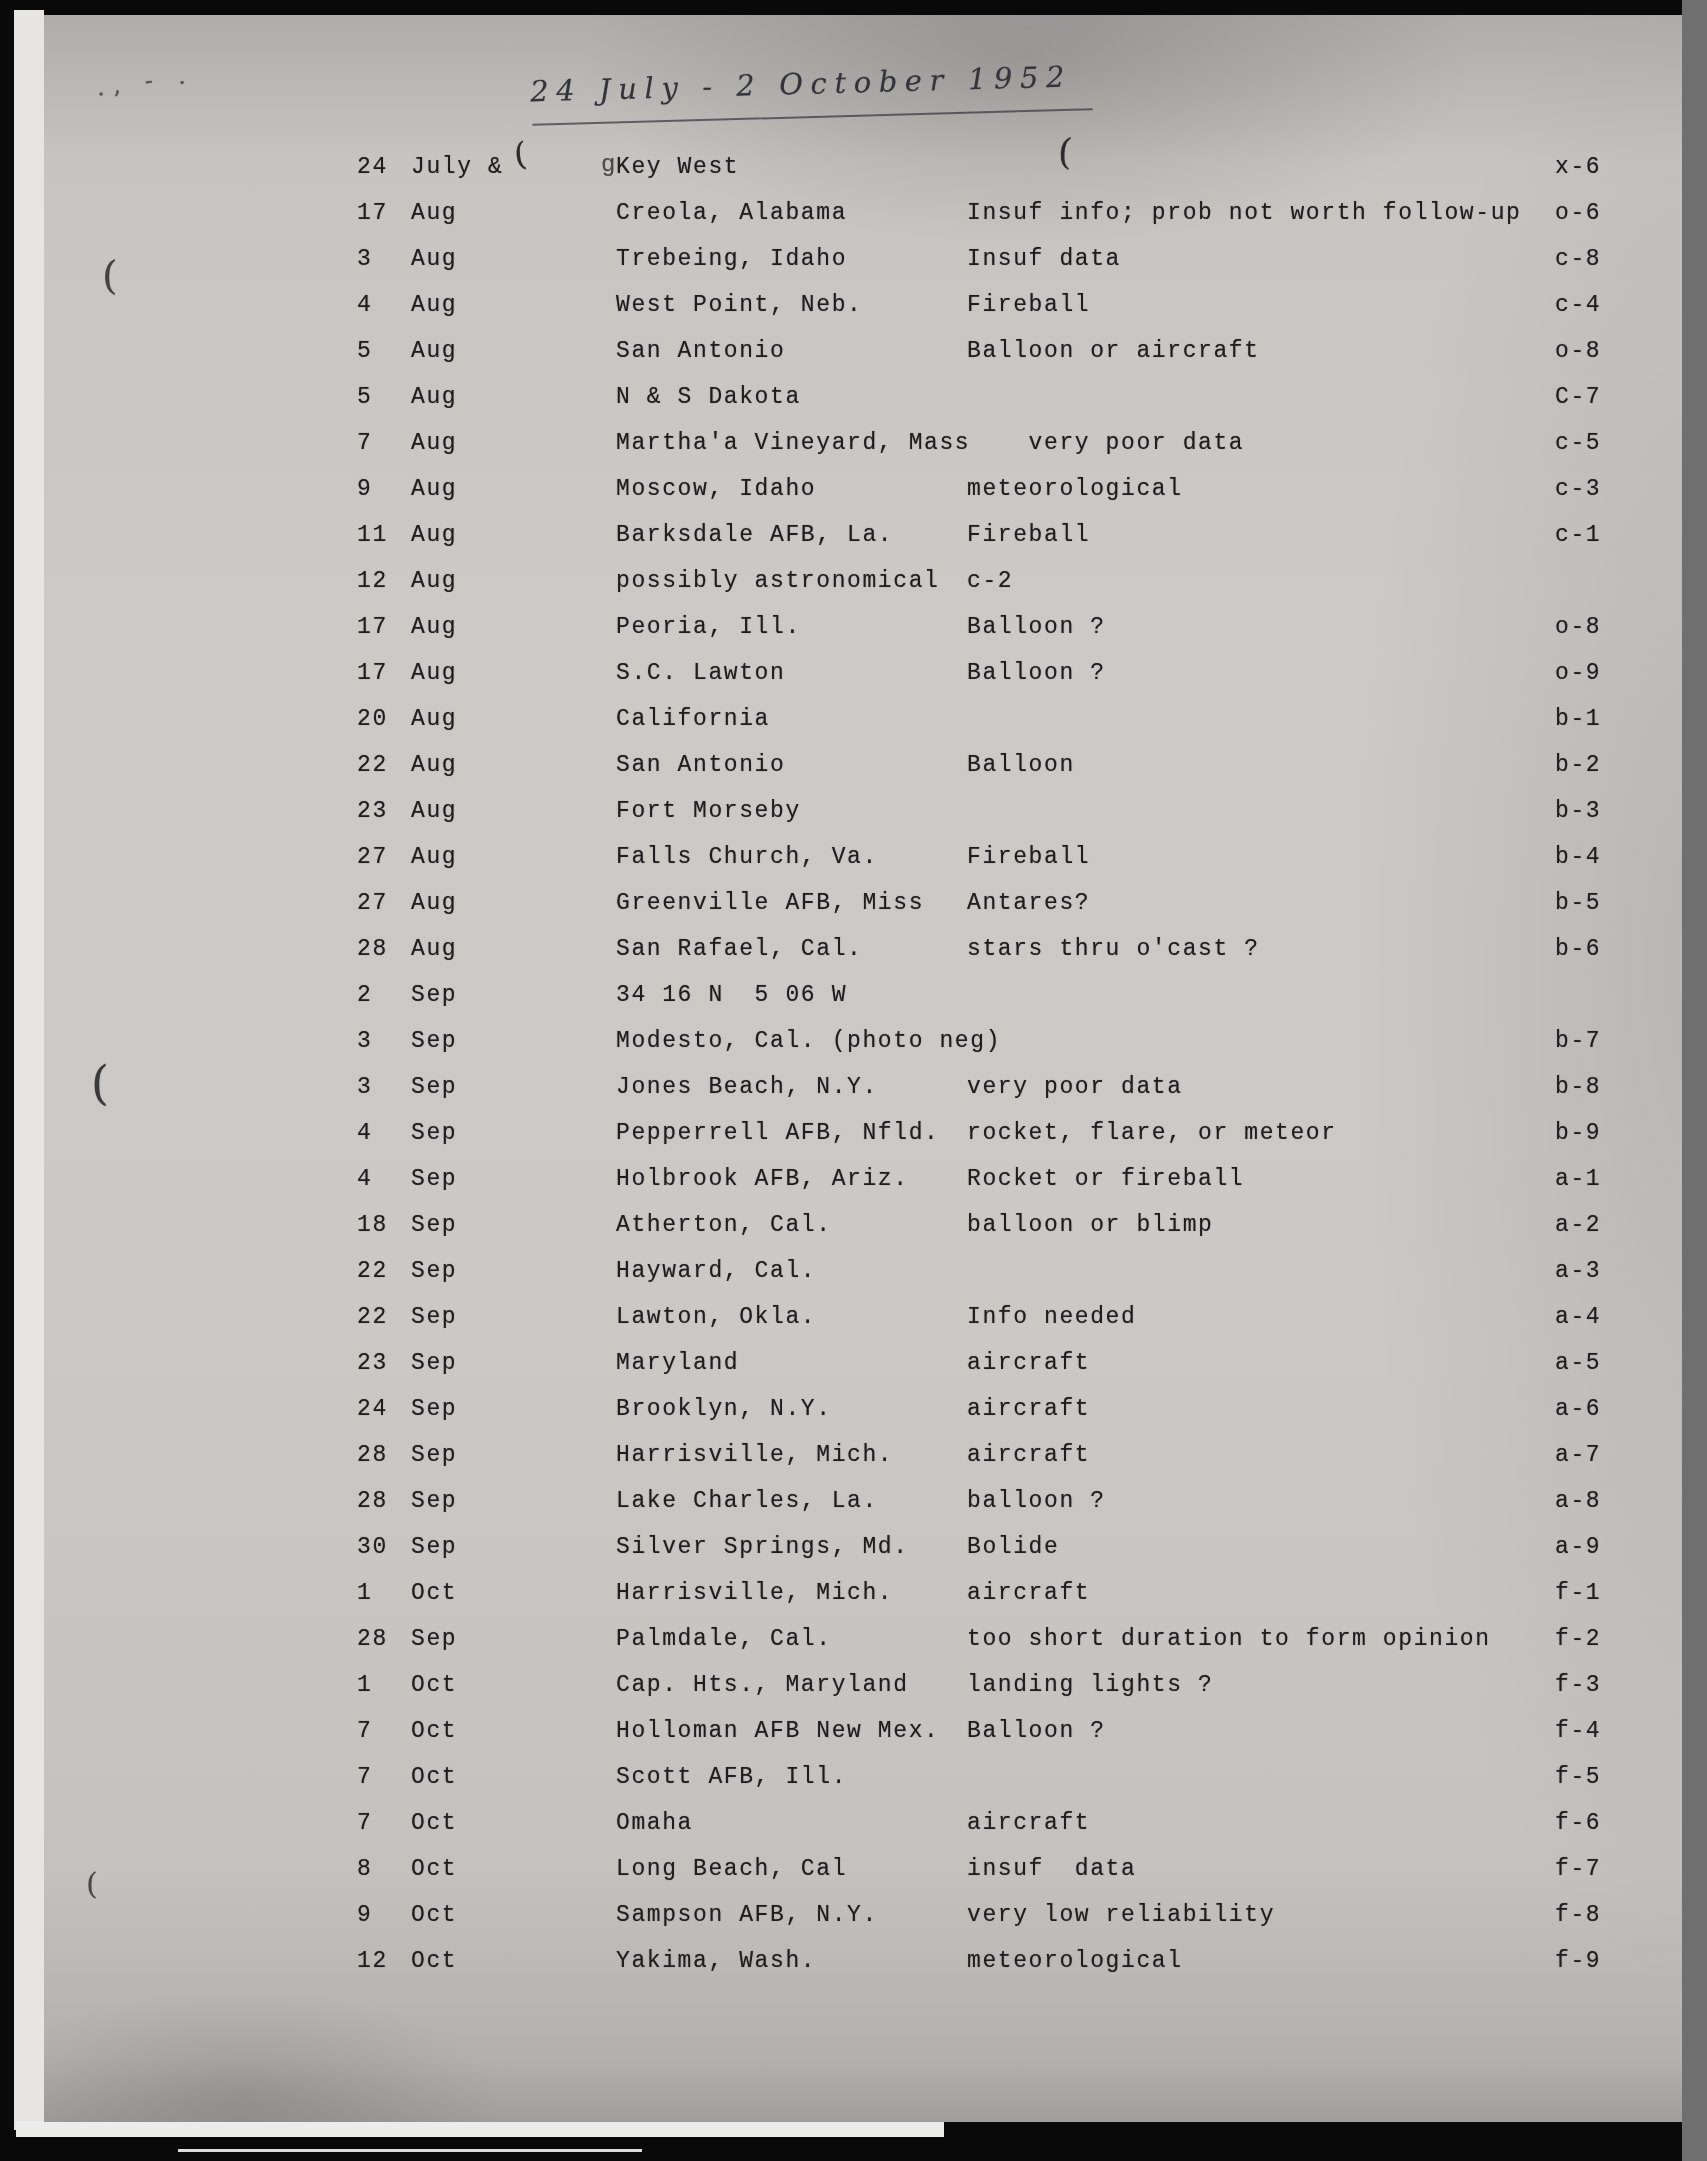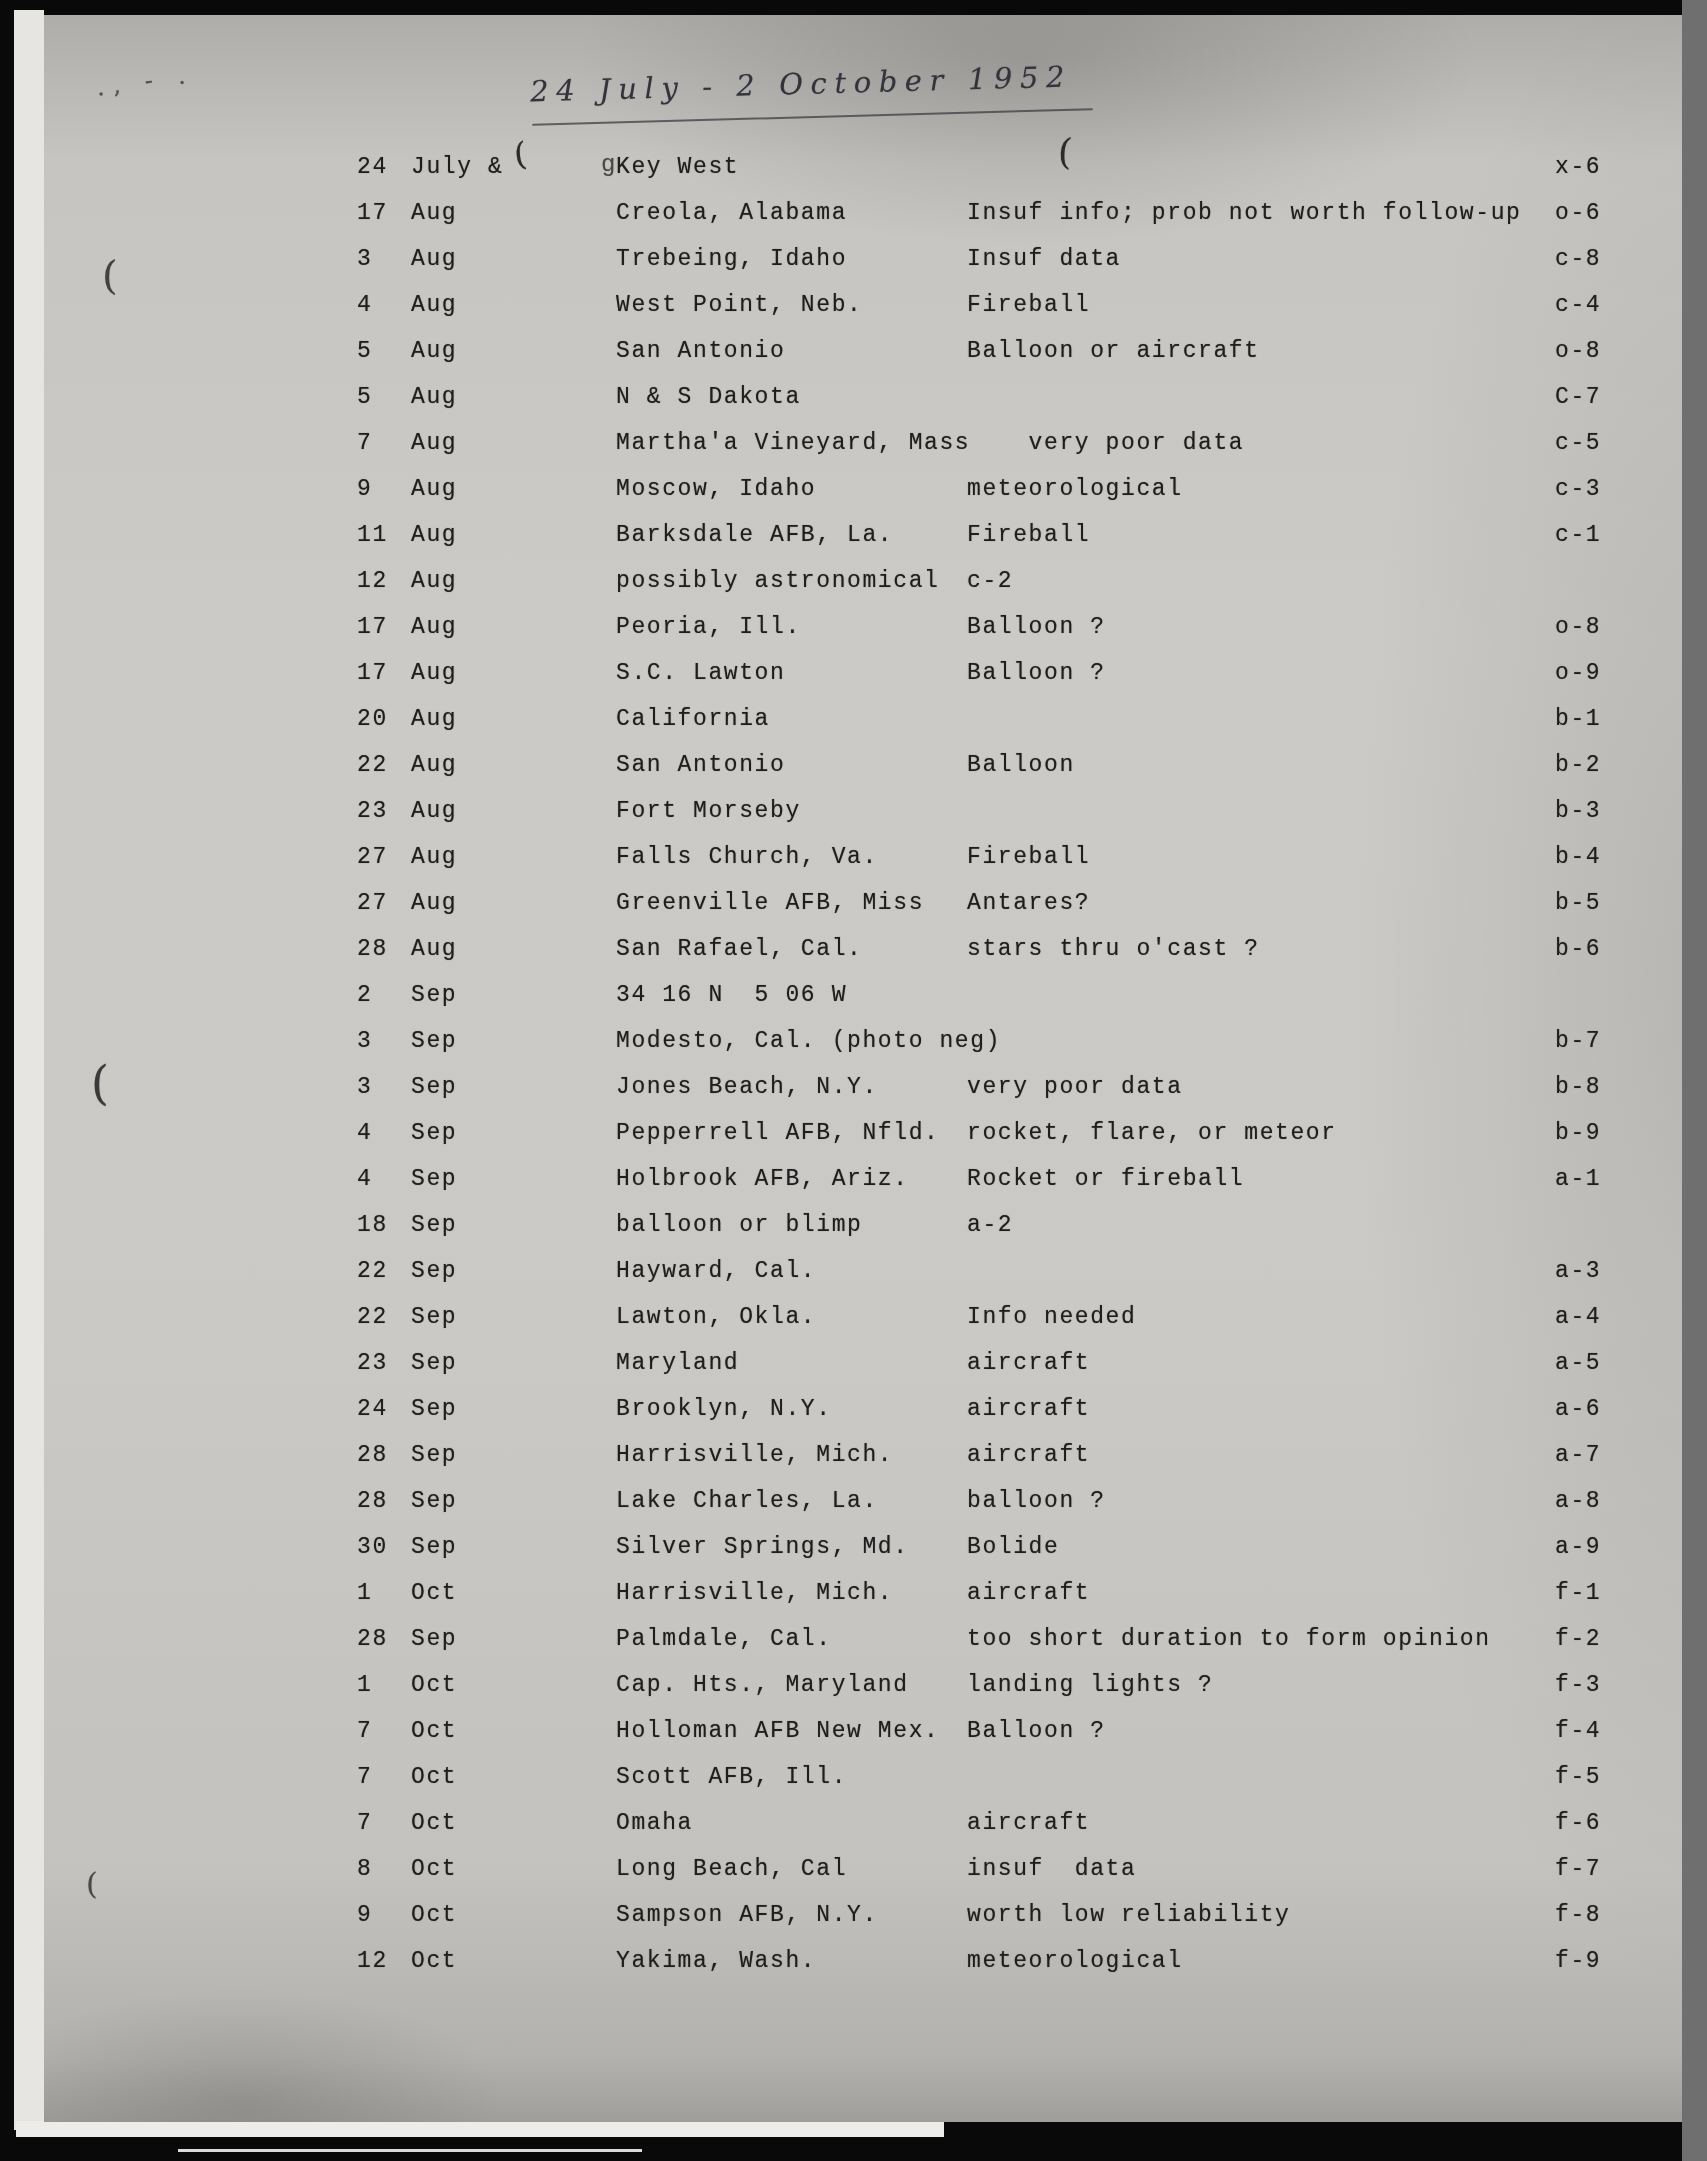--- a/index.html
+++ b/index.html
@@ -89,36 +89,36 @@
       <div class="row"><span class="cell-day">22</span><span class="cell-month">Aug</span><span class="cell-loc">San Antonio</span><span class="cell-note">Balloon</span><span class="cell-code">b-2</span></div>
       <div class="row"><span class="cell-day">23</span><span class="cell-month">Aug</span><span class="cell-loc">Fort Morseby</span><span class="cell-note"></span><span class="cell-code">b-3</span></div>
       <div class="row"><span class="cell-day">27</span><span class="cell-month">Aug</span><span class="cell-loc">Falls Church, Va.</span><span class="cell-note">Fireball</span><span class="cell-code">b-4</span></div>
       <div class="row"><span class="cell-day">27</span><span class="cell-month">Aug</span><span class="cell-loc">Greenville AFB, Miss</span><span class="cell-note">Antares?</span><span class="cell-code">b-5</span></div>
       <div class="row"><span class="cell-day">28</span><span class="cell-month">Aug</span><span class="cell-loc">San Rafael, Cal.</span><span class="cell-note">stars thru o'cast ?</span><span class="cell-code">b-6</span></div>
       <div class="row"><span class="cell-day">2</span><span class="cell-month">Sep</span><span class="cell-loc">34 16 N  5 06 W</span><span class="cell-note"></span><span class="cell-code"></span></div>
       <div class="row"><span class="cell-day">3</span><span class="cell-month">Sep</span><span class="cell-loc">Modesto, Cal. (photo neg)</span><span class="cell-note"></span><span class="cell-code">b-7</span></div>
       <div class="row"><span class="cell-day">3</span><span class="cell-month">Sep</span><span class="cell-loc">Jones Beach, N.Y.</span><span class="cell-note">very poor data</span><span class="cell-code">b-8</span></div>
       <div class="row"><span class="cell-day">4</span><span class="cell-month">Sep</span><span class="cell-loc">Pepperrell AFB, Nfld.</span><span class="cell-note">rocket, flare, or meteor</span><span class="cell-code">b-9</span></div>
       <div class="row"><span class="cell-day">4</span><span class="cell-month">Sep</span><span class="cell-loc">Holbrook AFB, Ariz.</span><span class="cell-note">Rocket or fireball</span><span class="cell-code">a-1</span></div>
-      <div class="row"><span class="cell-day">18</span><span class="cell-month">Sep</span><span class="cell-note">balloon or blimp</span><span class="cell-code">a-2</span></div>
+      <div class="row"><span class="cell-day">18</span><span class="cell-month">Sep</span><span class="cell-loc">Atherton, Cal.</span><span class="cell-note">balloon or blimp</span><span class="cell-code">a-2</span></div>
       <div class="row"><span class="cell-day">22</span><span class="cell-month">Sep</span><span class="cell-loc">Hayward, Cal.</span><span class="cell-note"></span><span class="cell-code">a-3</span></div>
       <div class="row"><span class="cell-day">22</span><span class="cell-month">Sep</span><span class="cell-loc">Lawton, Okla.</span><span class="cell-note">Info needed</span><span class="cell-code">a-4</span></div>
       <div class="row"><span class="cell-day">23</span><span class="cell-month">Sep</span><span class="cell-loc">Maryland</span><span class="cell-note">aircraft</span><span class="cell-code">a-5</span></div>
       <div class="row"><span class="cell-day">24</span><span class="cell-month">Sep</span><span class="cell-loc">Brooklyn, N.Y.</span><span class="cell-note">aircraft</span><span class="cell-code">a-6</span></div>
       <div class="row"><span class="cell-day">28</span><span class="cell-month">Sep</span><span class="cell-loc">Harrisville, Mich.</span><span class="cell-note">aircraft</span><span class="cell-code">a-7</span></div>
       <div class="row"><span class="cell-day">28</span><span class="cell-month">Sep</span><span class="cell-loc">Lake Charles, La.</span><span class="cell-note">balloon ?</span><span class="cell-code">a-8</span></div>
       <div class="row"><span class="cell-day">30</span><span class="cell-month">Sep</span><span class="cell-loc">Silver Springs, Md.</span><span class="cell-note">Bolide</span><span class="cell-code">a-9</span></div>
       <div class="row"><span class="cell-day">1</span><span class="cell-month">Oct</span><span class="cell-loc">Harrisville, Mich.</span><span class="cell-note">aircraft</span><span class="cell-code">f-1</span></div>
       <div class="row"><span class="cell-day">28</span><span class="cell-month">Sep</span><span class="cell-loc">Palmdale, Cal.</span><span class="cell-note">too short duration to form opinion</span><span class="cell-code">f-2</span></div>
       <div class="row"><span class="cell-day">1</span><span class="cell-month">Oct</span><span class="cell-loc">Cap. Hts., Maryland</span><span class="cell-note">landing lights ?</span><span class="cell-code">f-3</span></div>
       <div class="row"><span class="cell-day">7</span><span class="cell-month">Oct</span><span class="cell-loc">Holloman AFB New Mex.</span><span class="cell-note">Balloon ?</span><span class="cell-code">f-4</span></div>
       <div class="row"><span class="cell-day">7</span><span class="cell-month">Oct</span><span class="cell-loc">Scott AFB, Ill.</span><span class="cell-note"></span><span class="cell-code">f-5</span></div>
       <div class="row"><span class="cell-day">7</span><span class="cell-month">Oct</span><span class="cell-loc">Omaha</span><span class="cell-note">aircraft</span><span class="cell-code">f-6</span></div>
       <div class="row"><span class="cell-day">8</span><span class="cell-month">Oct</span><span class="cell-loc">Long Beach, Cal</span><span class="cell-note">insuf  data</span><span class="cell-code">f-7</span></div>
-      <div class="row"><span class="cell-day">9</span><span class="cell-month">Oct</span><span class="cell-loc">Sampson AFB, N.Y.</span><span class="cell-note">worth low reliability</span><span class="cell-code">f-8</span></div>
+      <div class="row"><span class="cell-day">9</span><span class="cell-month">Oct</span><span class="cell-loc">Sampson AFB, N.Y.</span><span class="cell-note">very low reliability</span><span class="cell-code">f-8</span></div>
       <div class="row"><span class="cell-day">12</span><span class="cell-month">Oct</span><span class="cell-loc">Yakima, Wash.</span><span class="cell-note">meteorological</span><span class="cell-code">f-9</span></div>
     </div>
 
   <div id="stray-marks">
       <span class="stray mark-0">(</span>
       <span class="stray mark-1">(</span>
       <span class="stray mark-2">(</span>
       <span class="stray mark-3">(</span>
       <span class="stray mark-4">(</span>
       <span class="stray mark-5">g</span>

